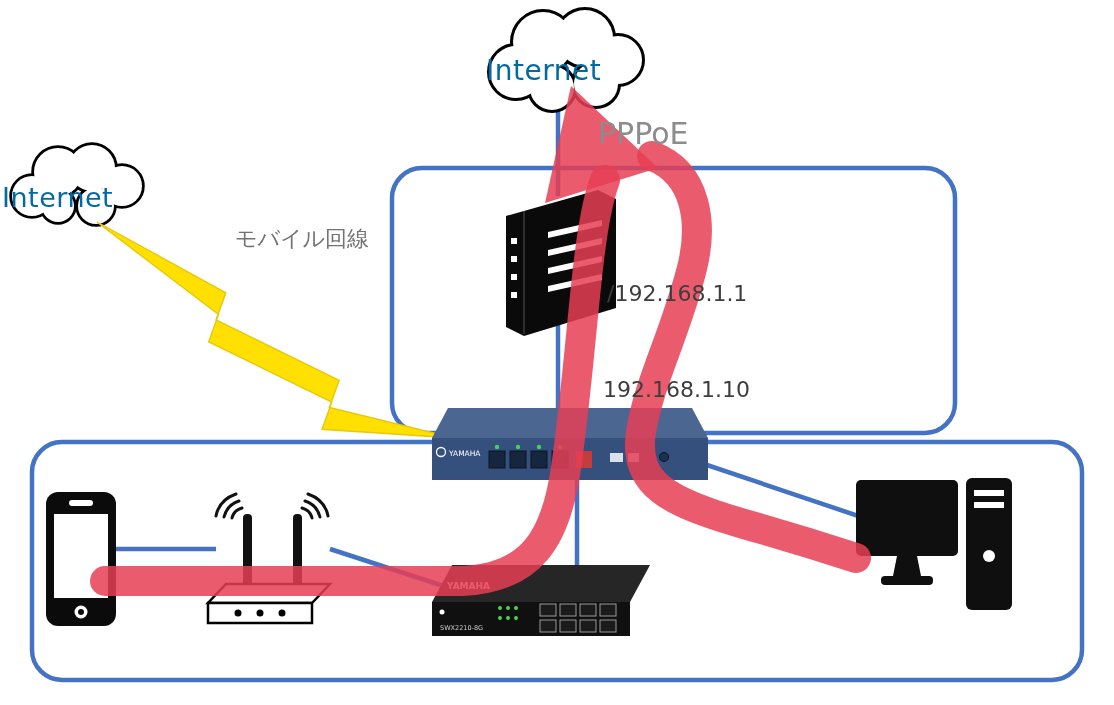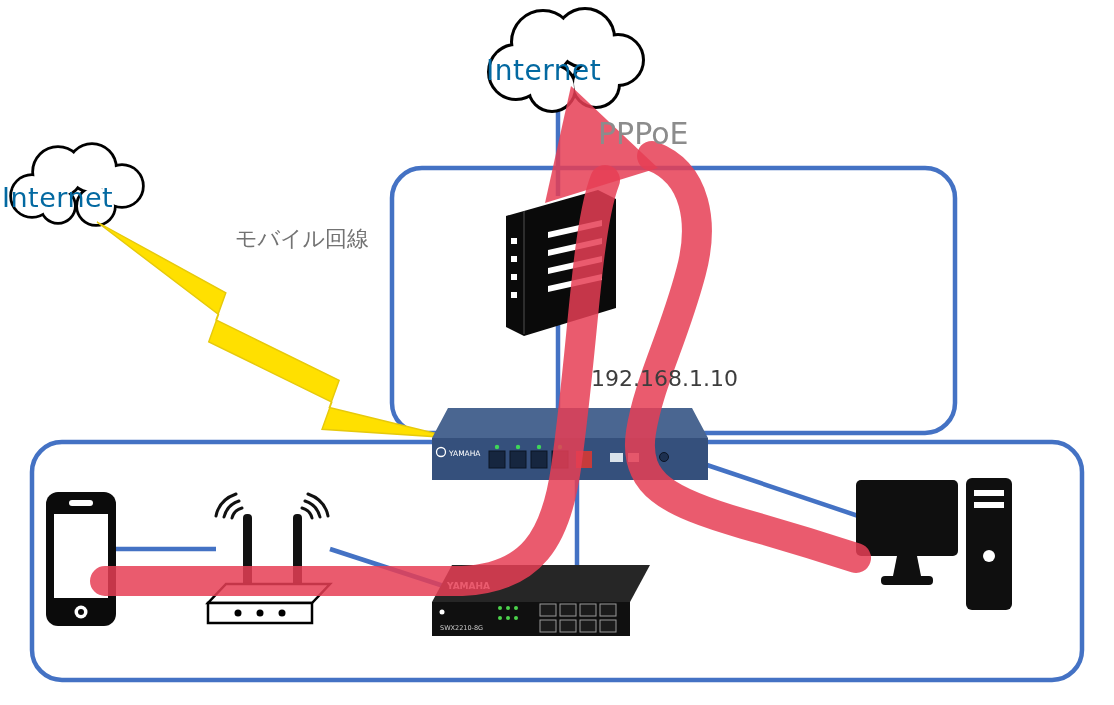--- a/index.html
+++ b/index.html
@@ -184,17 +184,18 @@
 
 <div class="cloud-text" style="left:486px;top:54px;width:154px;font-size:28px;">Internet</div>
 
 <div class="cloud-text" style="left:2px;top:182px;width:152px;font-size:27px;">Internet</div>
 
 <div class="label" style="left:598px;top:116px;font-size:30px;color:#8C8C8C;">PPPoE</div>
 
 
 <div class="label" style="left:212px;top:226px;color:#737373;margin-left:23px;">モバイル回線</div>
 
-
-<div class="label" style="left:591px;top:366px;">192.168.1.10</div>
+<div class="label" style="left:607px;top:281px;">/192.168.1.1</div>
+
+<div class="label" style="left:591px;top:377px;padding-left:12px;">192.168.1.10</div>
 
 
 </div>
 
 </body></html>

